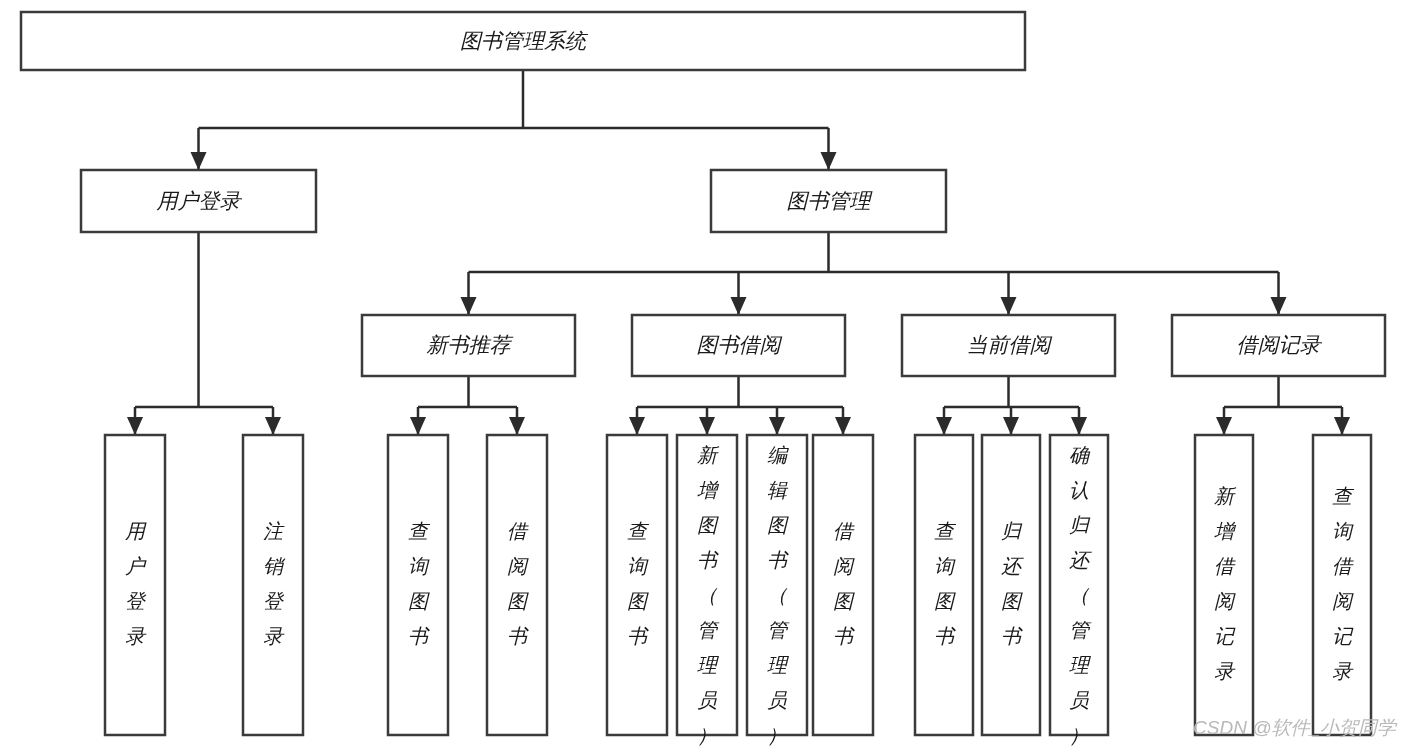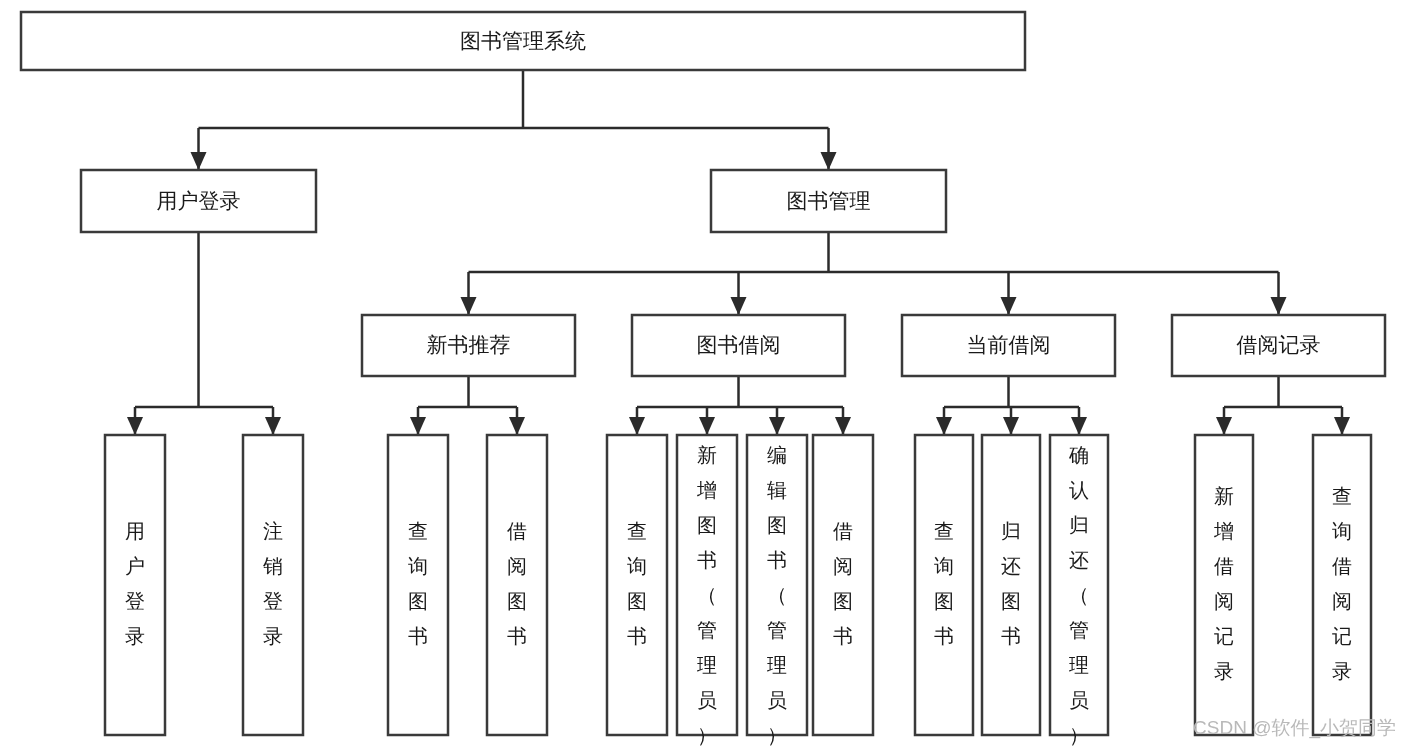--- a/index.html
+++ b/index.html
@@ -13,20 +13,21 @@
     position: relative;
     overflow: hidden;
     font-family: "Liberation Sans", "DejaVu Sans", sans-serif;
   }
   #diagram-root {
     position: absolute;
     left: 0;
     top: 0;
     width: 1226px;
     height: 747px;
+    font-style: italic;
   }
   .node-rect {
     fill: #ffffff;
     stroke: #3a3a3a;
     stroke-width: 2.5;
   }
   .node-label {
     fill: #1a1a1a;
     font-family: "Liberation Sans", "DejaVu Sans", sans-serif;
     font-size: 21px;

